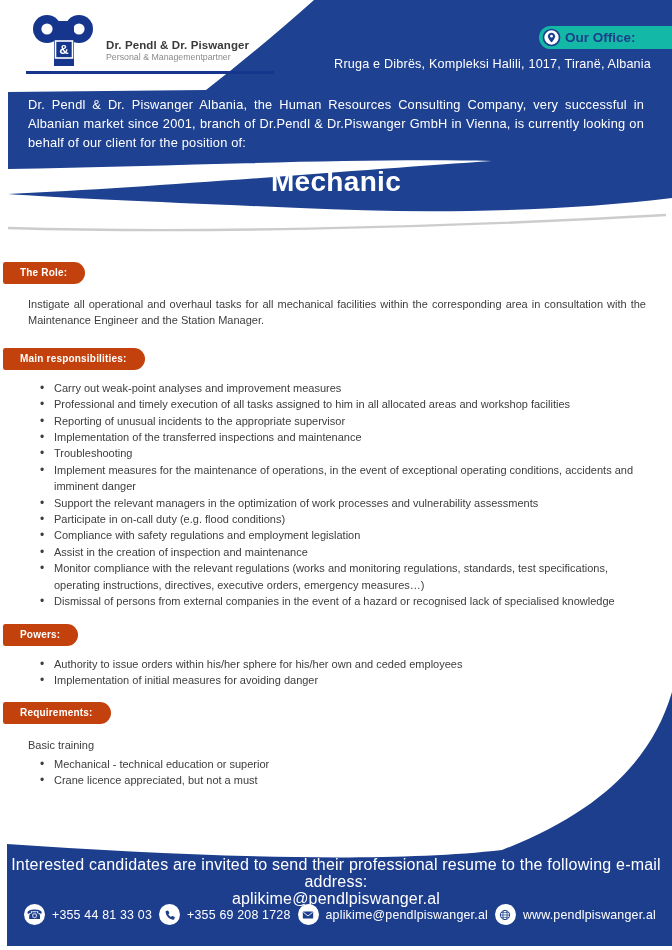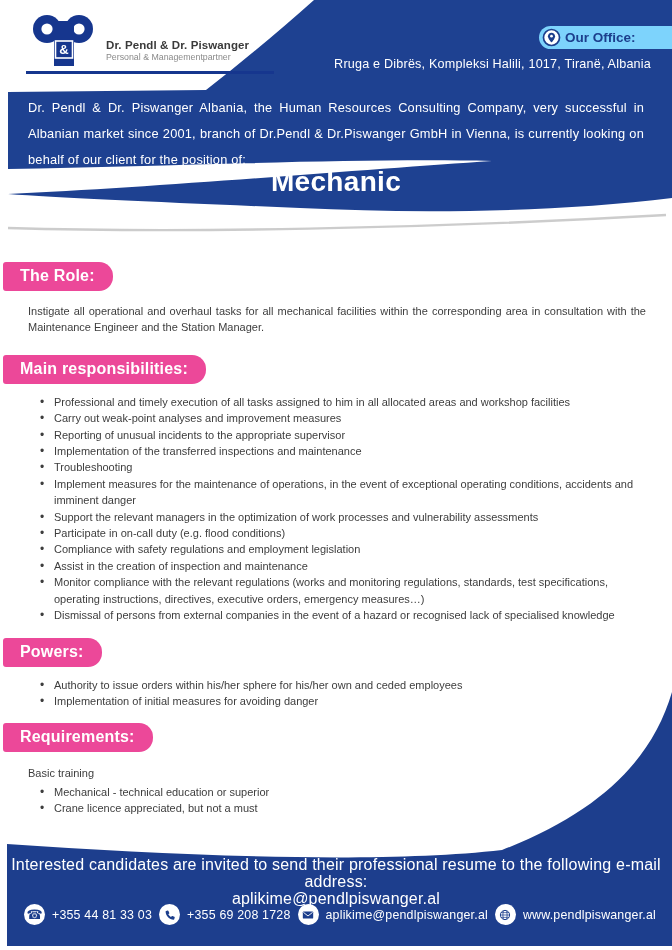--- a/index.html
+++ b/index.html
@@ -14,41 +14,41 @@
   
   .logo{position:absolute;top:12px;left:26px;z-index:2;width:270px;}
   .logo-row{display:flex;align-items:flex-end;}
   .logo-text{margin-left:8px;padding-bottom:6px;}
   .company-name{display:block;font-size:11.5px;font-weight:bold;color:#3a3a3a;letter-spacing:.1px;}
   .company-tagline{display:block;font-size:8.8px;color:#8a8a8a;margin-top:1px;}
   .logo-underline{height:3px;background:#16368e;width:248px;margin-top:3px;}
 
   .office-chip{
     position:absolute;top:26px;right:0;z-index:2;height:23px;width:130px;
-    background:#7dd3fc;border-radius:12px 0 0 12px;display:flex;align-items:center;
+    background:#14b8a6;border-radius:12px 0 0 12px;display:flex;align-items:center;
     padding-left:3px;
   }
   .office-chip span{font-size:13.5px;font-weight:bold;color:#1c3e8c;margin-left:4px;}
   .office-address{
     position:absolute;top:57px;right:21px;z-index:2;color:#fff;font-size:12.6px;letter-spacing:.2px;
   }
   .intro{
     position:absolute;top:95px;left:28px;width:616px;z-index:2;color:#fff;
-    font-size:12.8px;line-height:26px;text-align:justify;letter-spacing:.2px;
+    font-size:12.8px;line-height:19px;text-align:justify;letter-spacing:.2px;
   }
   .position-title{
     position:absolute;top:166px;left:0;right:0;z-index:2;text-align:center;
     color:#fff;font-size:28px;font-weight:bold;letter-spacing:.3px;
   }
 
   
   .content{position:absolute;top:253px;left:28px;right:26px;z-index:1;}
   .pill{
-    position:relative;left:-25px;display:inline-block;background:#ec4899;color:#fff;
-    font-size:16px;font-weight:bold;letter-spacing:.2px;
+    position:relative;left:-25px;display:inline-block;background:#c2410c;color:#fff;
+    font-size:10px;font-weight:bold;letter-spacing:.2px;
     padding:5px 18px 6px 17px;border-radius:3px 14px 14px 3px;
   }
   .content p, .content li, .lead{font-size:11px;line-height:16.4px;color:#3d3d3d;}
   .para{margin:12px 0 0 0;text-align:justify;}
   .pill-role{margin-top:9px;}
   .pill-main{margin-top:19px;}
   .pill-powers{margin-top:14px;}
   .pill-req{margin-top:14px;}
   .blist{list-style:none;margin:10px 0 0 12px;padding:0;}
   .blist li{position:relative;padding-left:14px;margin:0;}
@@ -131,22 +131,22 @@
 <div class="intro">Dr. Pendl &amp; Dr. Piswanger Albania, the Human Resources Consulting Company, very successful in Albanian market since 2001, branch of Dr.Pendl &amp; Dr.Piswanger GmbH in Vienna, is currently looking on behalf of our client for the position of:</div>
 <div class="position-title">Mechanic</div>
 
 <div class="content">
 
   <div class="pill pill-role">The Role:</div>
   <p class="para">Instigate all operational and overhaul tasks for all mechanical facilities within the corresponding area in consultation with the Maintenance Engineer and the Station Manager.</p>
 
   <div><div class="pill pill-main">Main responsibilities:</div></div>
   <ul class="blist">
+      <li>Carry out weak-point analyses and improvement measures</li>
       <li>Professional and timely execution of all tasks assigned to him in all allocated areas and workshop facilities</li>
-      <li>Carry out weak-point analyses and improvement measures</li>
       <li>Reporting of unusual incidents to the appropriate supervisor</li>
       <li>Implementation of the transferred inspections and maintenance</li>
       <li>Troubleshooting</li>
       <li>Implement measures for the maintenance of operations, in the event of exceptional operating conditions, accidents and imminent danger</li>
       <li>Support the relevant managers in the optimization of work processes and vulnerability assessments</li>
       <li>Participate in on-call duty (e.g. flood conditions)</li>
       <li>Compliance with safety regulations and employment legislation</li>
       <li>Assist in the creation of inspection and maintenance</li>
       <li>Monitor compliance with the relevant regulations (works and monitoring regulations, standards, test specifications, operating instructions, directives, executive orders, emergency measures…)</li>
       <li>Dismissal of persons from external companies in the event of a hazard or recognised lack of specialised knowledge</li>

